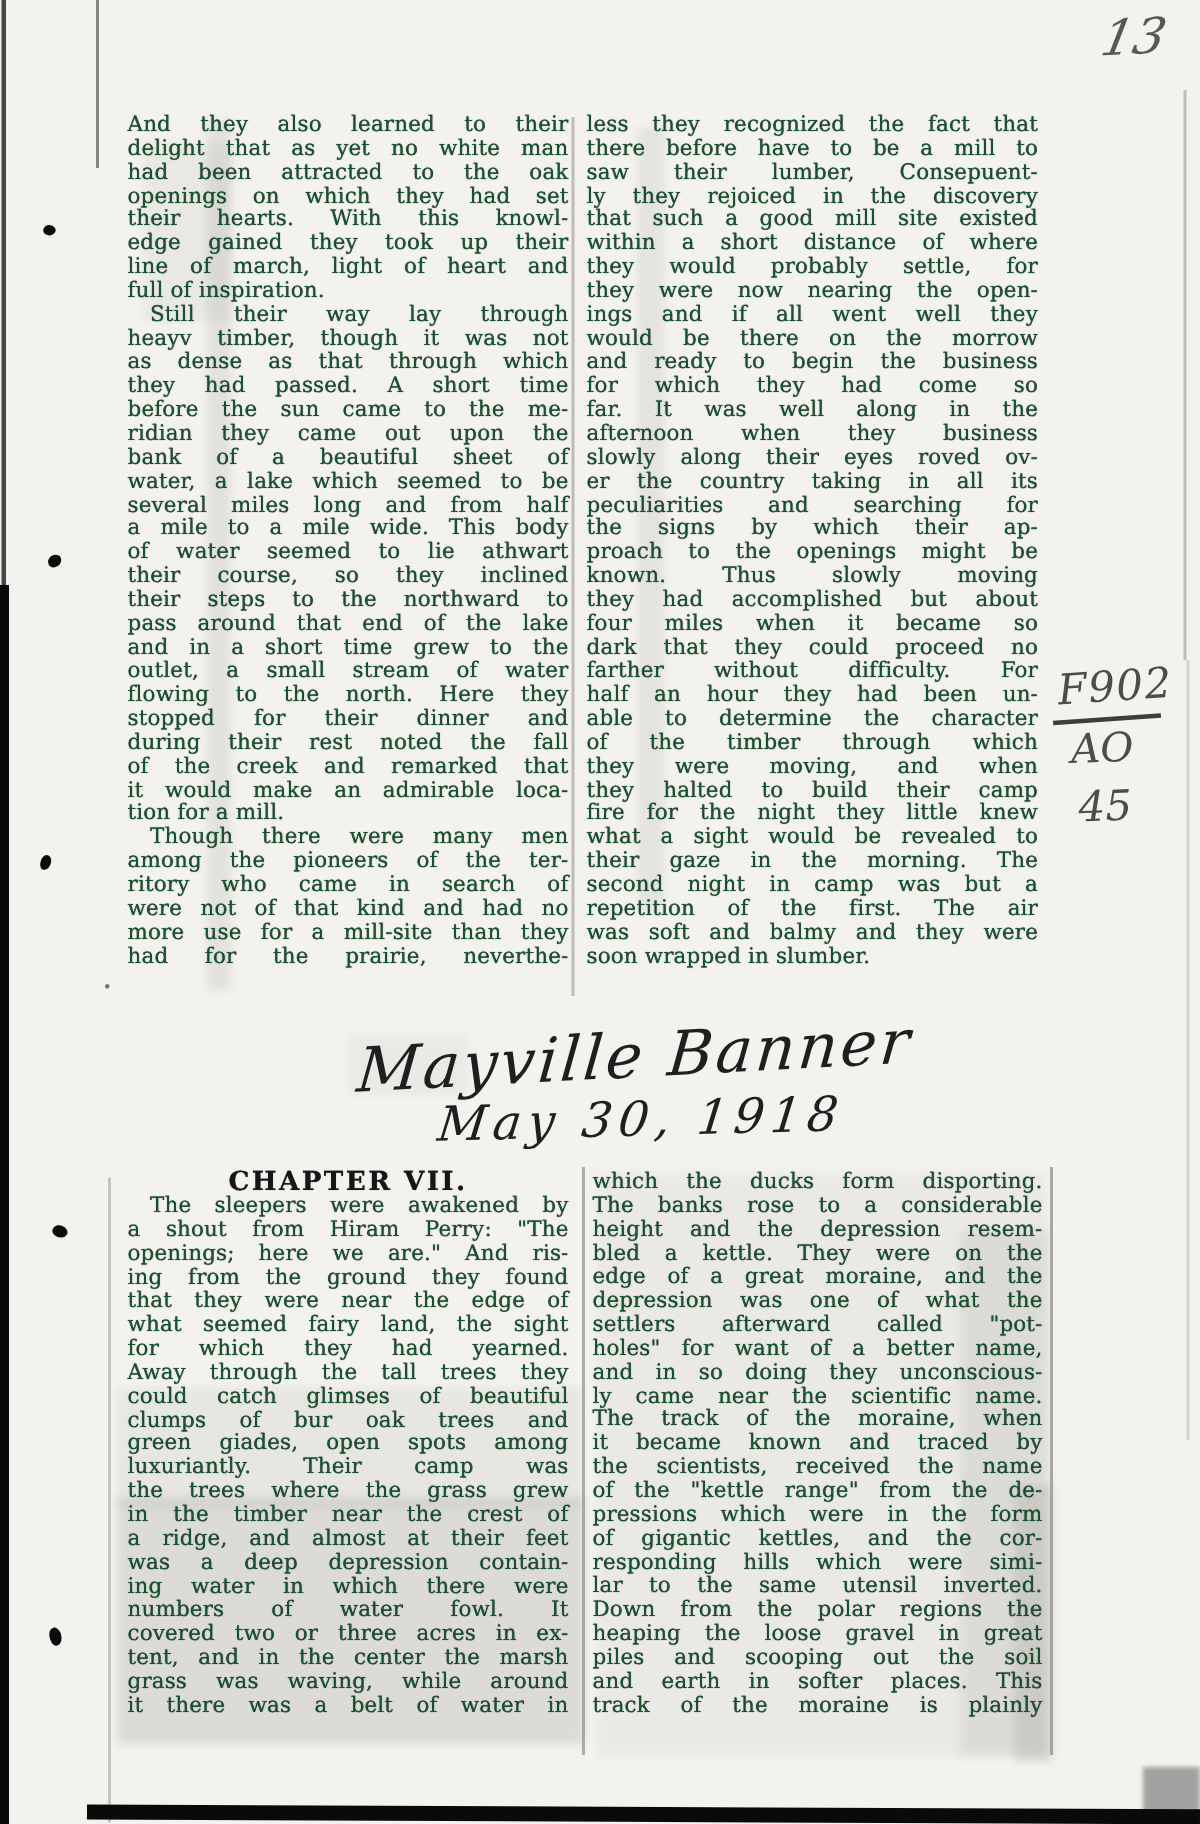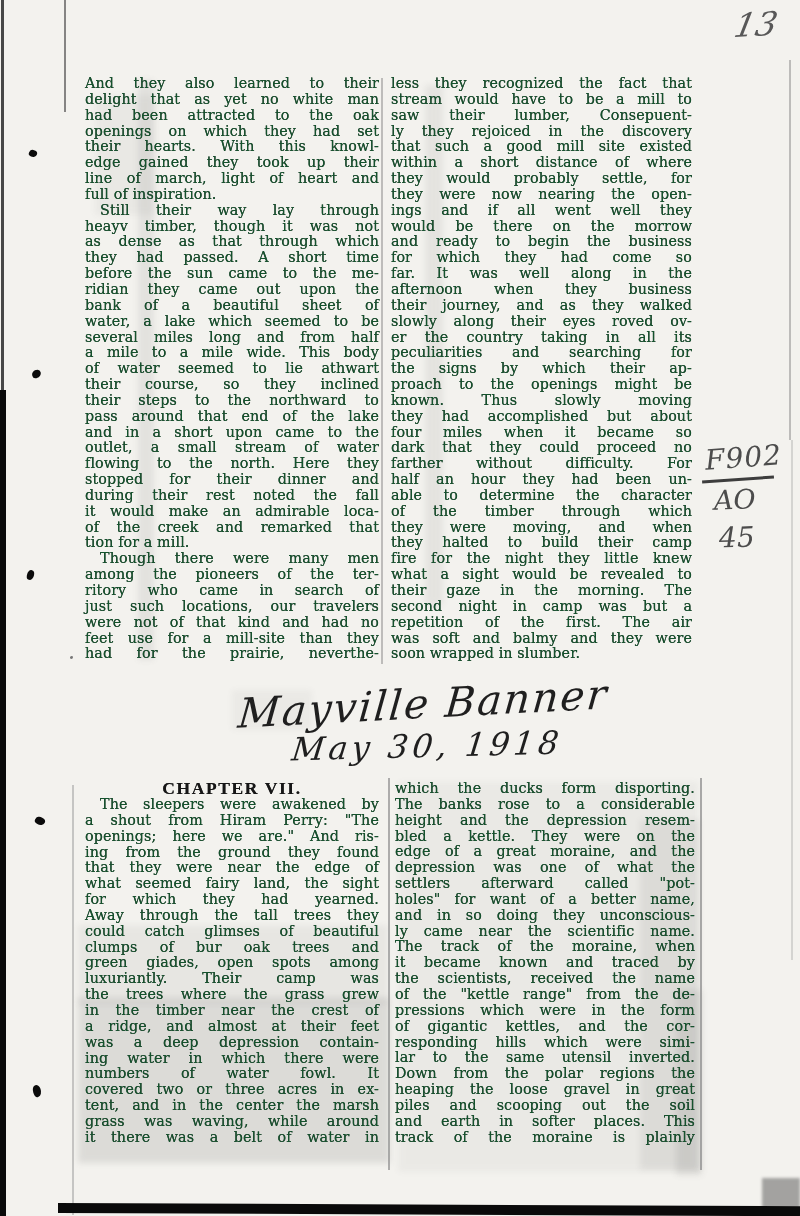--- a/index.html
+++ b/index.html
@@ -111,52 +111,50 @@
         <div class="line">before the sun came to the me-</div>
         <div class="line">ridian they came out upon the</div>
         <div class="line">bank of a beautiful sheet of</div>
         <div class="line">water, a lake which seemed to be</div>
         <div class="line">several miles long and from half</div>
         <div class="line">a mile to a mile wide. This body</div>
         <div class="line">of water seemed to lie athwart</div>
         <div class="line">their course, so they inclined</div>
         <div class="line">their steps to the northward to</div>
         <div class="line">pass around that end of the lake</div>
-        <div class="line">and in a short upon came to the</div>
+        <div class="line">and in a short time grew to the</div>
         <div class="line">outlet, a small stream of water</div>
         <div class="line">flowing to the north. Here they</div>
         <div class="line">stopped for their dinner and</div>
         <div class="line">during their rest noted the fall</div>
+        <div class="line">of the creek and remarked that</div>
         <div class="line">it would make an admirable loca-</div>
-        <div class="line">of the creek and remarked that</div>
         <div class="line pend">tion for a mill.</div>
         <div class="line indent">Though there were many men</div>
         <div class="line">among the pioneers of the ter-</div>
         <div class="line">ritory who came in search of</div>
-        <div class="line">just such locations, our travelers</div>
         <div class="line">were not of that kind and had no</div>
-        <div class="line">feet use for a mill-site than they</div>
+        <div class="line">more use for a mill-site than they</div>
         <div class="line">had for the prairie, neverthe-</div>
       </div>
     <div class="col" style="left:391px;top:76px;width:301px;">
         <div class="line">less they recognized the fact that</div>
-        <div class="line">stream would have to be a mill to</div>
+        <div class="line">there before have to be a mill to</div>
         <div class="line">saw their lumber, Consepuent-</div>
         <div class="line">ly they rejoiced in the discovery</div>
         <div class="line">that such a good mill site existed</div>
         <div class="line">within a short distance of where</div>
         <div class="line">they would probably settle, for</div>
         <div class="line">they were now nearing the open-</div>
         <div class="line">ings and if all went well they</div>
         <div class="line">would be there on the morrow</div>
         <div class="line">and ready to begin the business</div>
         <div class="line">for which they had come so</div>
         <div class="line">far. It was well along in the</div>
         <div class="line">afternoon when they business</div>
-        <div class="line">their journey, and as they walked</div>
         <div class="line">slowly along their eyes roved ov-</div>
         <div class="line">er the country taking in all its</div>
         <div class="line">peculiarities and searching for</div>
         <div class="line">the signs by which their ap-</div>
         <div class="line">proach to the openings might be</div>
         <div class="line">known. Thus slowly moving</div>
         <div class="line">they had accomplished but about</div>
         <div class="line">four miles when it became so</div>
         <div class="line">dark that they could proceed no</div>
         <div class="line">farther without difficulty. For</div>
@@ -174,21 +172,21 @@
         <div class="line pend">soon wrapped in slumber.</div>
       </div>
   </section>
 
   <div>
     <div class="hw hw-source">Mayville Banner</div>
     <div class="hw hw-date">May 30, 1918</div>
   </div>
 
   <section>
-    <div class="headline" style="left:85px;top:778px;width:294px;font-family:Liberation Serif, serif;">CHAPTER VII.</div>
+    <div class="headline" style="left:85px;top:778px;width:294px;">CHAPTER VII.</div>
     <div class="col" style="left:85px;top:797px;width:294px;">
         <div class="line indent">The sleepers were awakened by</div>
         <div class="line">a shout from Hiram Perry: "The</div>
         <div class="line">openings; here we are." And ris-</div>
         <div class="line">ing from the ground they found</div>
         <div class="line">that they were near the edge of</div>
         <div class="line">what seemed fairy land, the sight</div>
         <div class="line">for which they had yearned.</div>
         <div class="line">Away through the tall trees they</div>
         <div class="line">could catch glimses of beautiful</div>

